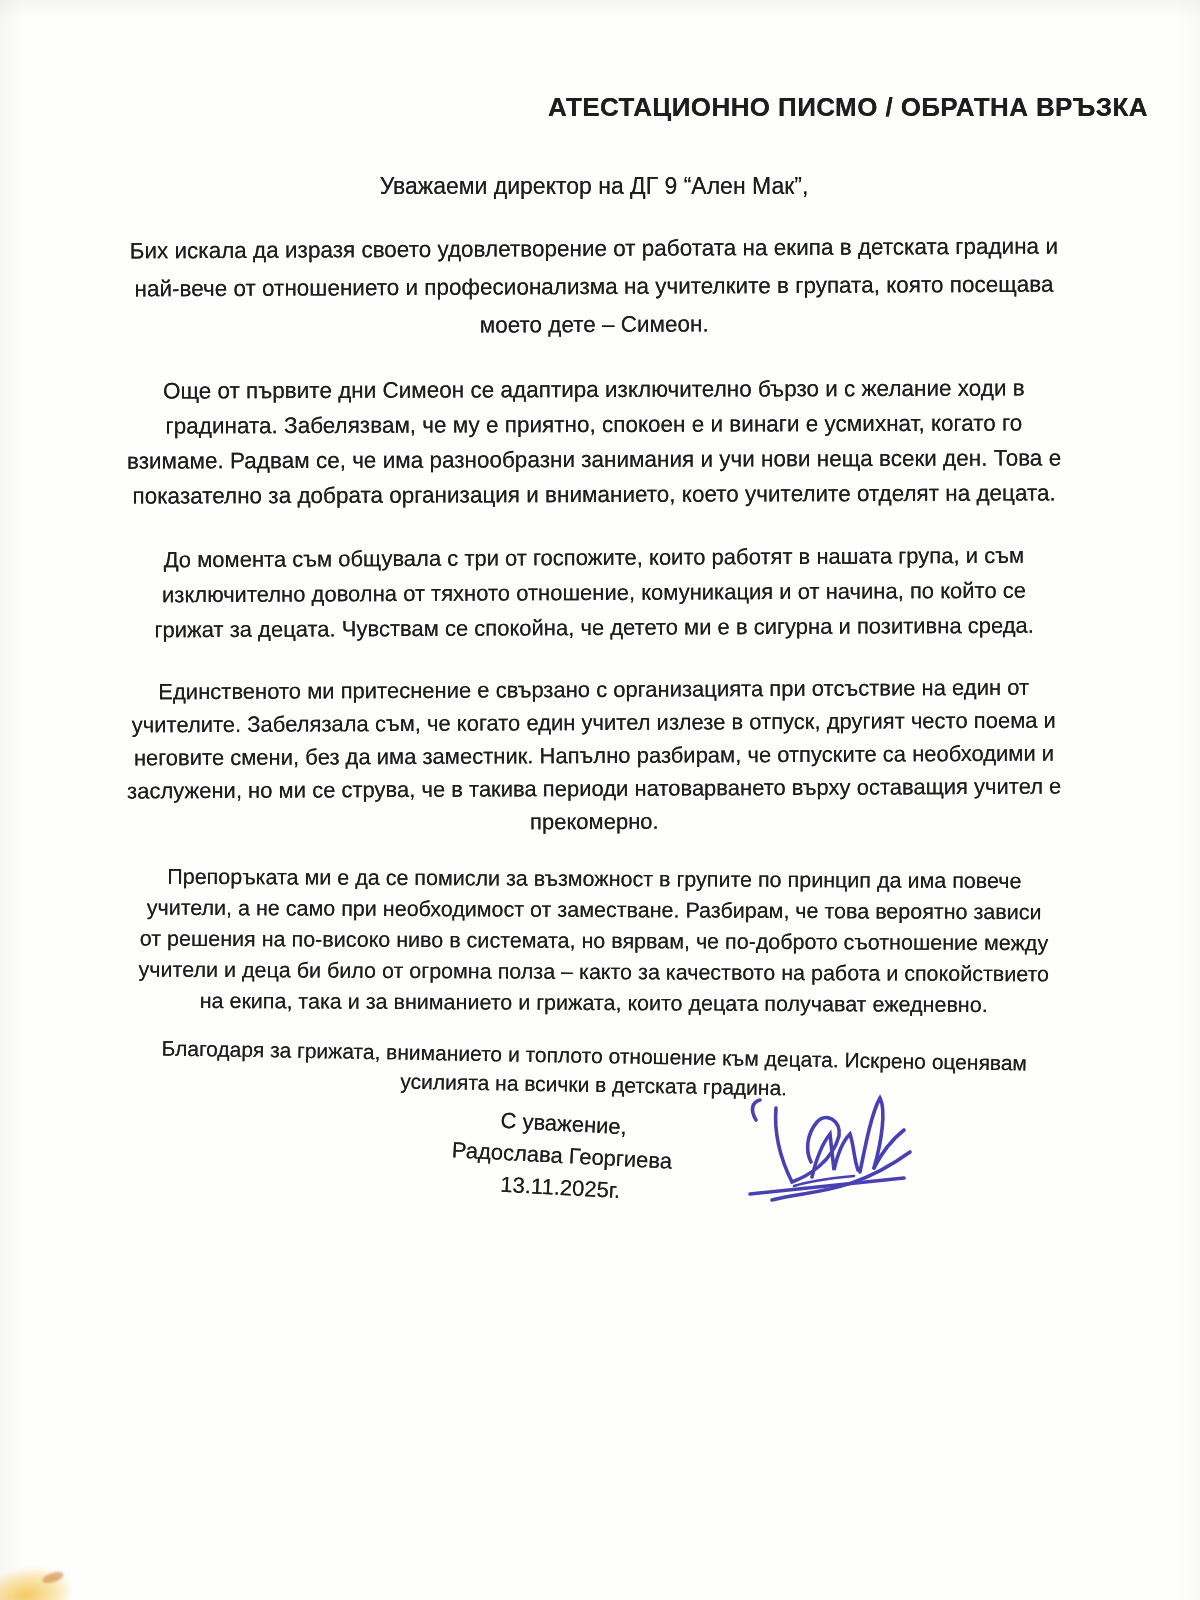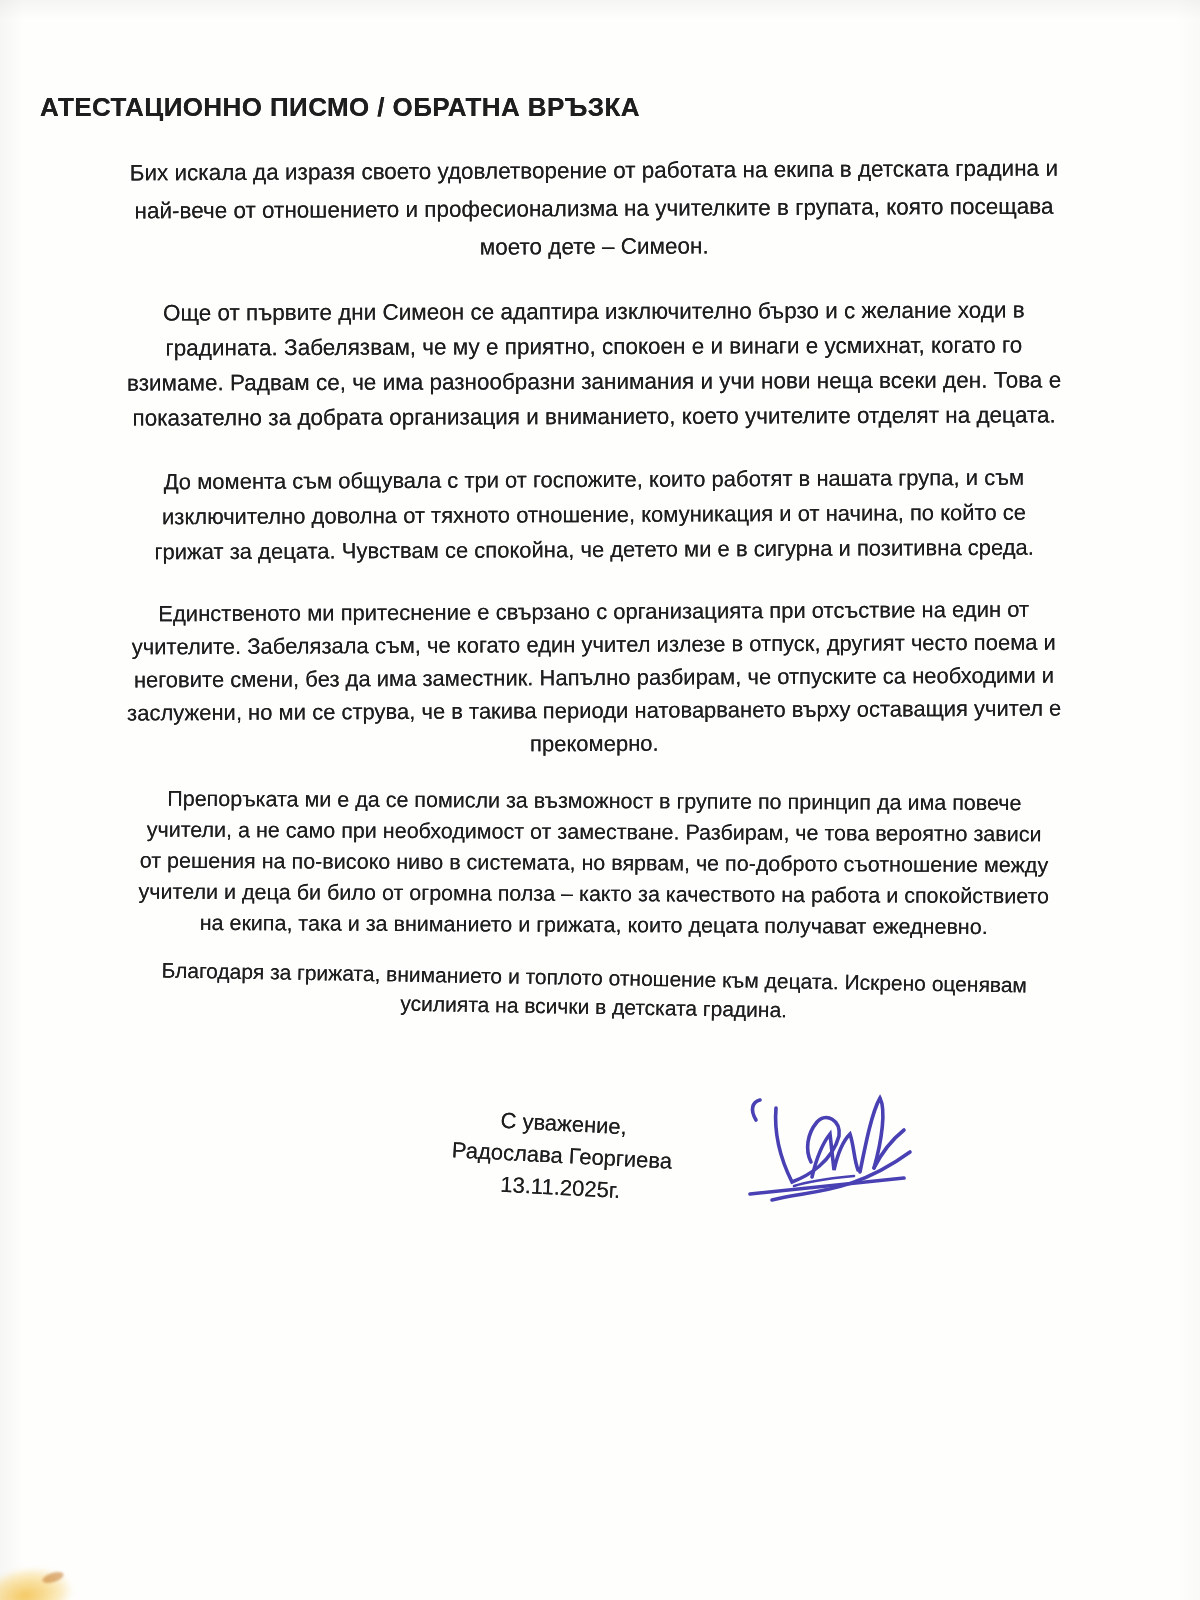--- a/index.html
+++ b/index.html
@@ -22,26 +22,26 @@
       linear-gradient(180deg, rgba(0,0,0,0.035) 0%, rgba(0,0,0,0) 1.2%),
       linear-gradient(90deg, rgba(0,0,0,0.03) 0%, rgba(0,0,0,0) 2%),
       linear-gradient(270deg, rgba(0,0,0,0.02) 0%, rgba(0,0,0,0) 2%),
       #fefefd;
   }
   .content {
     position: relative;
     padding: 92px 52px 0 40px;
   }
   .title {
-    text-align: left;
+    text-align: right;
     font-weight: bold;
     font-size: 26px;
     letter-spacing: 0.4px;
     line-height: 30px;
-    margin: 0 0 30px 0;
+    margin: 0 0 50px 0;
     text-shadow: 0 0 0.6px #222;
   }
   .salutation {
     text-align: center;
     font-size: 23px;
     line-height: 28px;
     margin: 0 0 30px 0;
     text-shadow: 0 0 0.5px #333;
   }
   .para {
@@ -99,20 +99,21 @@
     background: rgba(196,120,44,0.55);
     filter: blur(1px);
   }
 </style>
 </head>
 <body>
 
 <div class="page">
   <div class="content">
     <div class="title">АТЕСТАЦИОННО ПИСМО / ОБРАТНА ВРЪЗКА</div>
+    <div class="salutation">Уважаеми директор на ДГ 9 “Ален Мак”,</div>
     <div class="para p1">Бих искала да изразя своето удовлетворение от работата на екипа в детската градина и
 най-вече от отношението и професионализма на учителките в групата, която посещава
 моето дете – Симеон.</div>
     <div class="para p2">Още от първите дни Симеон се адаптира изключително бързо и с желание ходи в
 градината. Забелязвам, че му е приятно, спокоен е и винаги е усмихнат, когато го
 взимаме. Радвам се, че има разнообразни занимания и учи нови неща всеки ден. Това е
 показателно за добрата организация и вниманието, което учителите отделят на децата.</div>
     <div class="para p3">До момента съм общувала с три от госпожите, които работят в нашата група, и съм
 изключително доволна от тяхното отношение, комуникация и от начина, по който се
 грижат за децата. Чувствам се спокойна, че детето ми е в сигурна и позитивна среда.</div>

